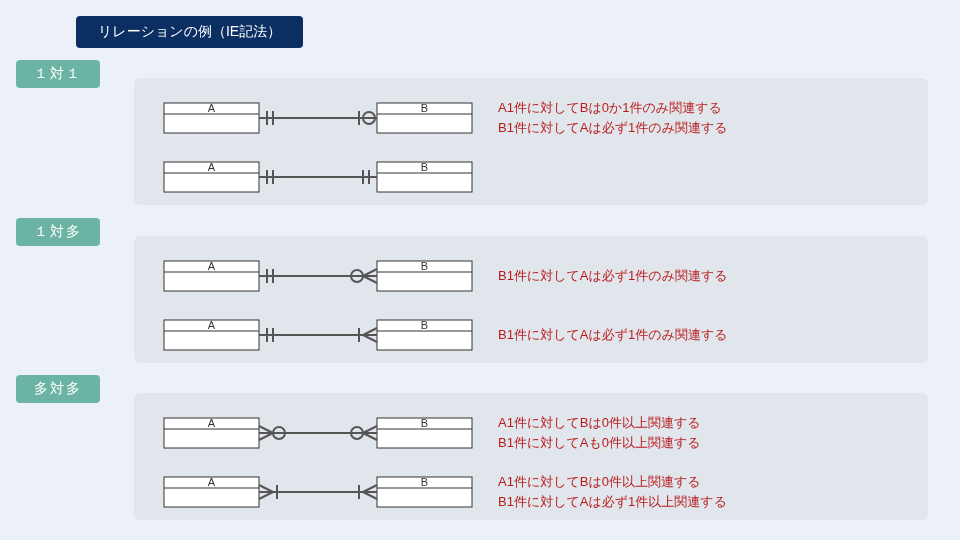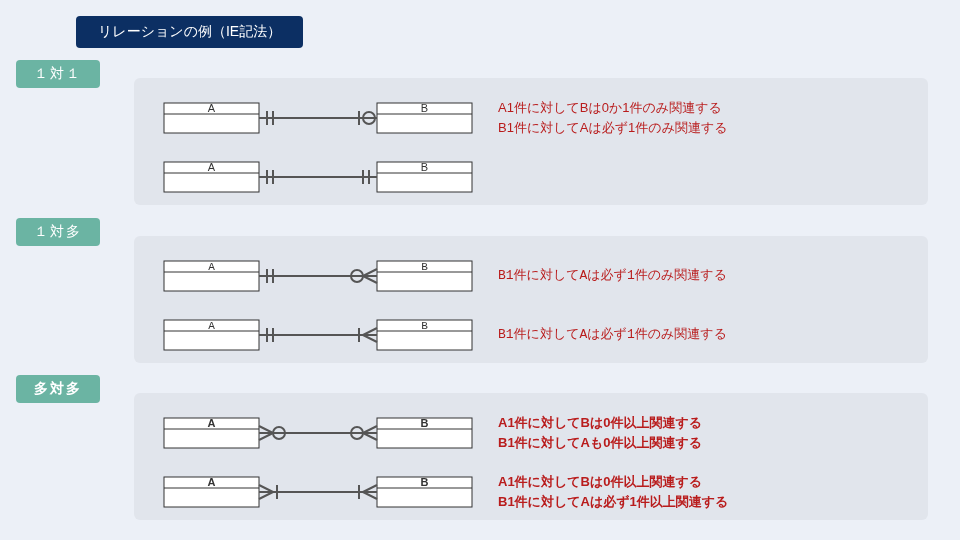--- a/index.html
+++ b/index.html
@@ -15,22 +15,22 @@
     background: #0c2f63; color: #fff;
     padding: 7px 22px; border-radius: 4px;
     font-size: 14px;
     margin-left: 40px;
   }
   .section {
     position: absolute; left: 16px; right: 32px;
     height: 145px;
   }
   .section-1 { top: 60px; }
-  .section-2 { top: 218px; font-family: Liberation Mono, monospace; }
-  .section-3 { top: 375px; font-weight: bold; }
+  .section-2 { top: 218px; }
+  .section-3 { top: 375px; }
   .tag {
     position: absolute; top: 0; left: 0;
     background: #6bb4a3; color: #fff;
     padding: 5px 18px; font-size: 14px;
     border-radius: 4px;
     letter-spacing: 2px;
   }
   .panel {
     position: absolute; top: 18px; left: 118px; right: 0; bottom: 0;
     background: #e1e5ec; border-radius: 6px;

